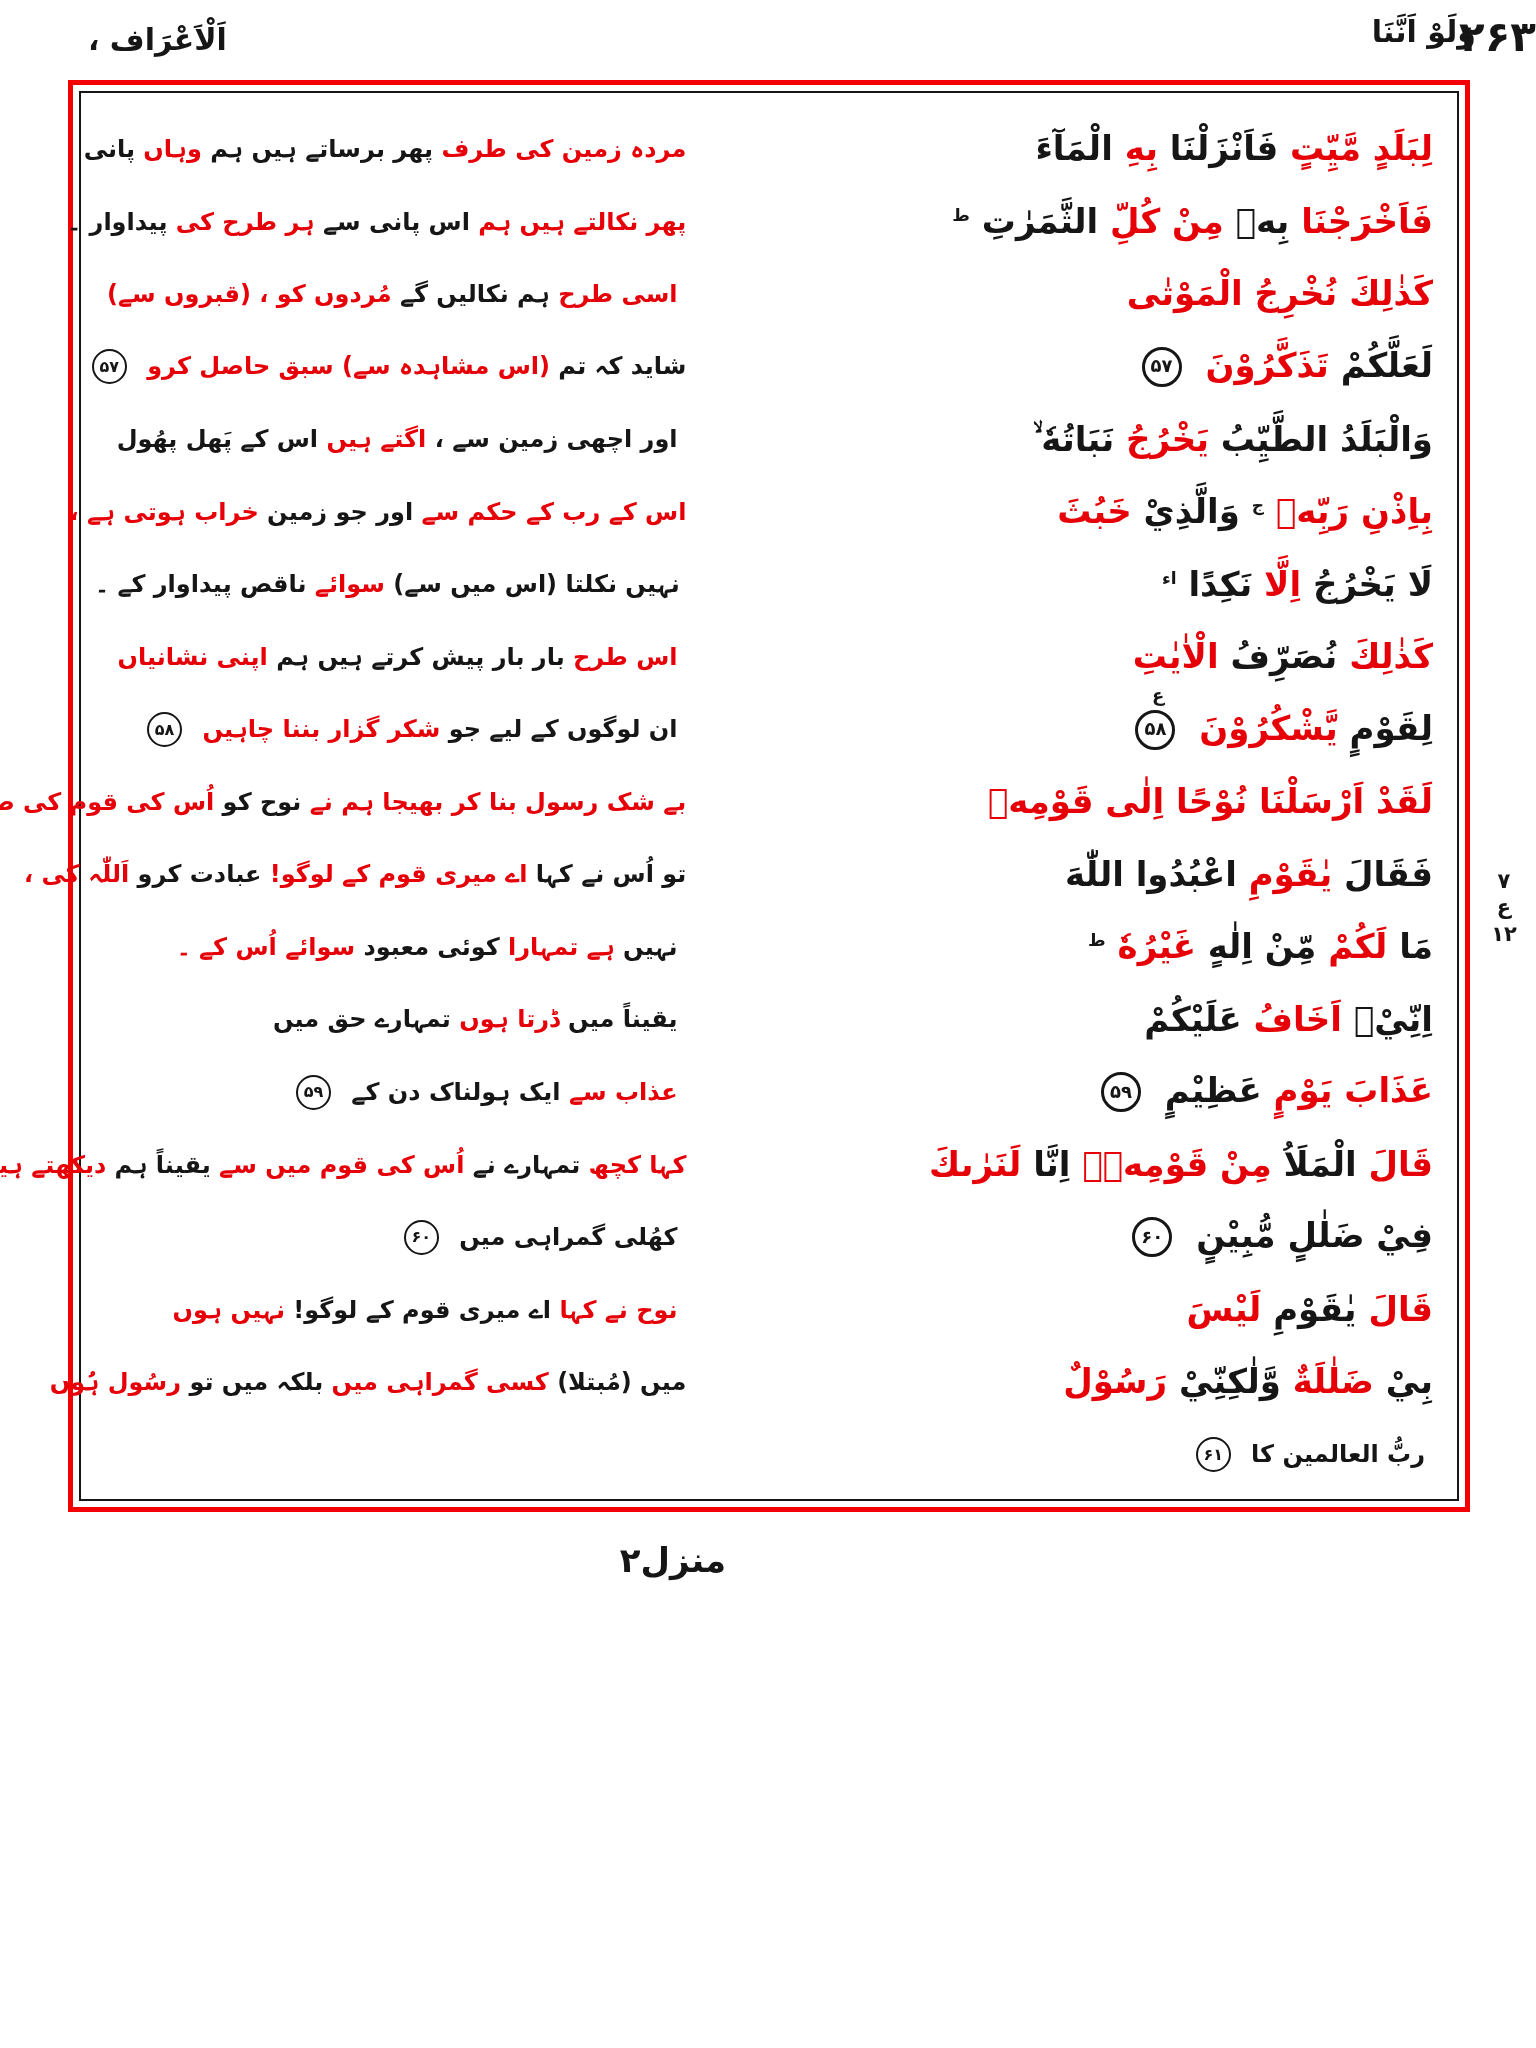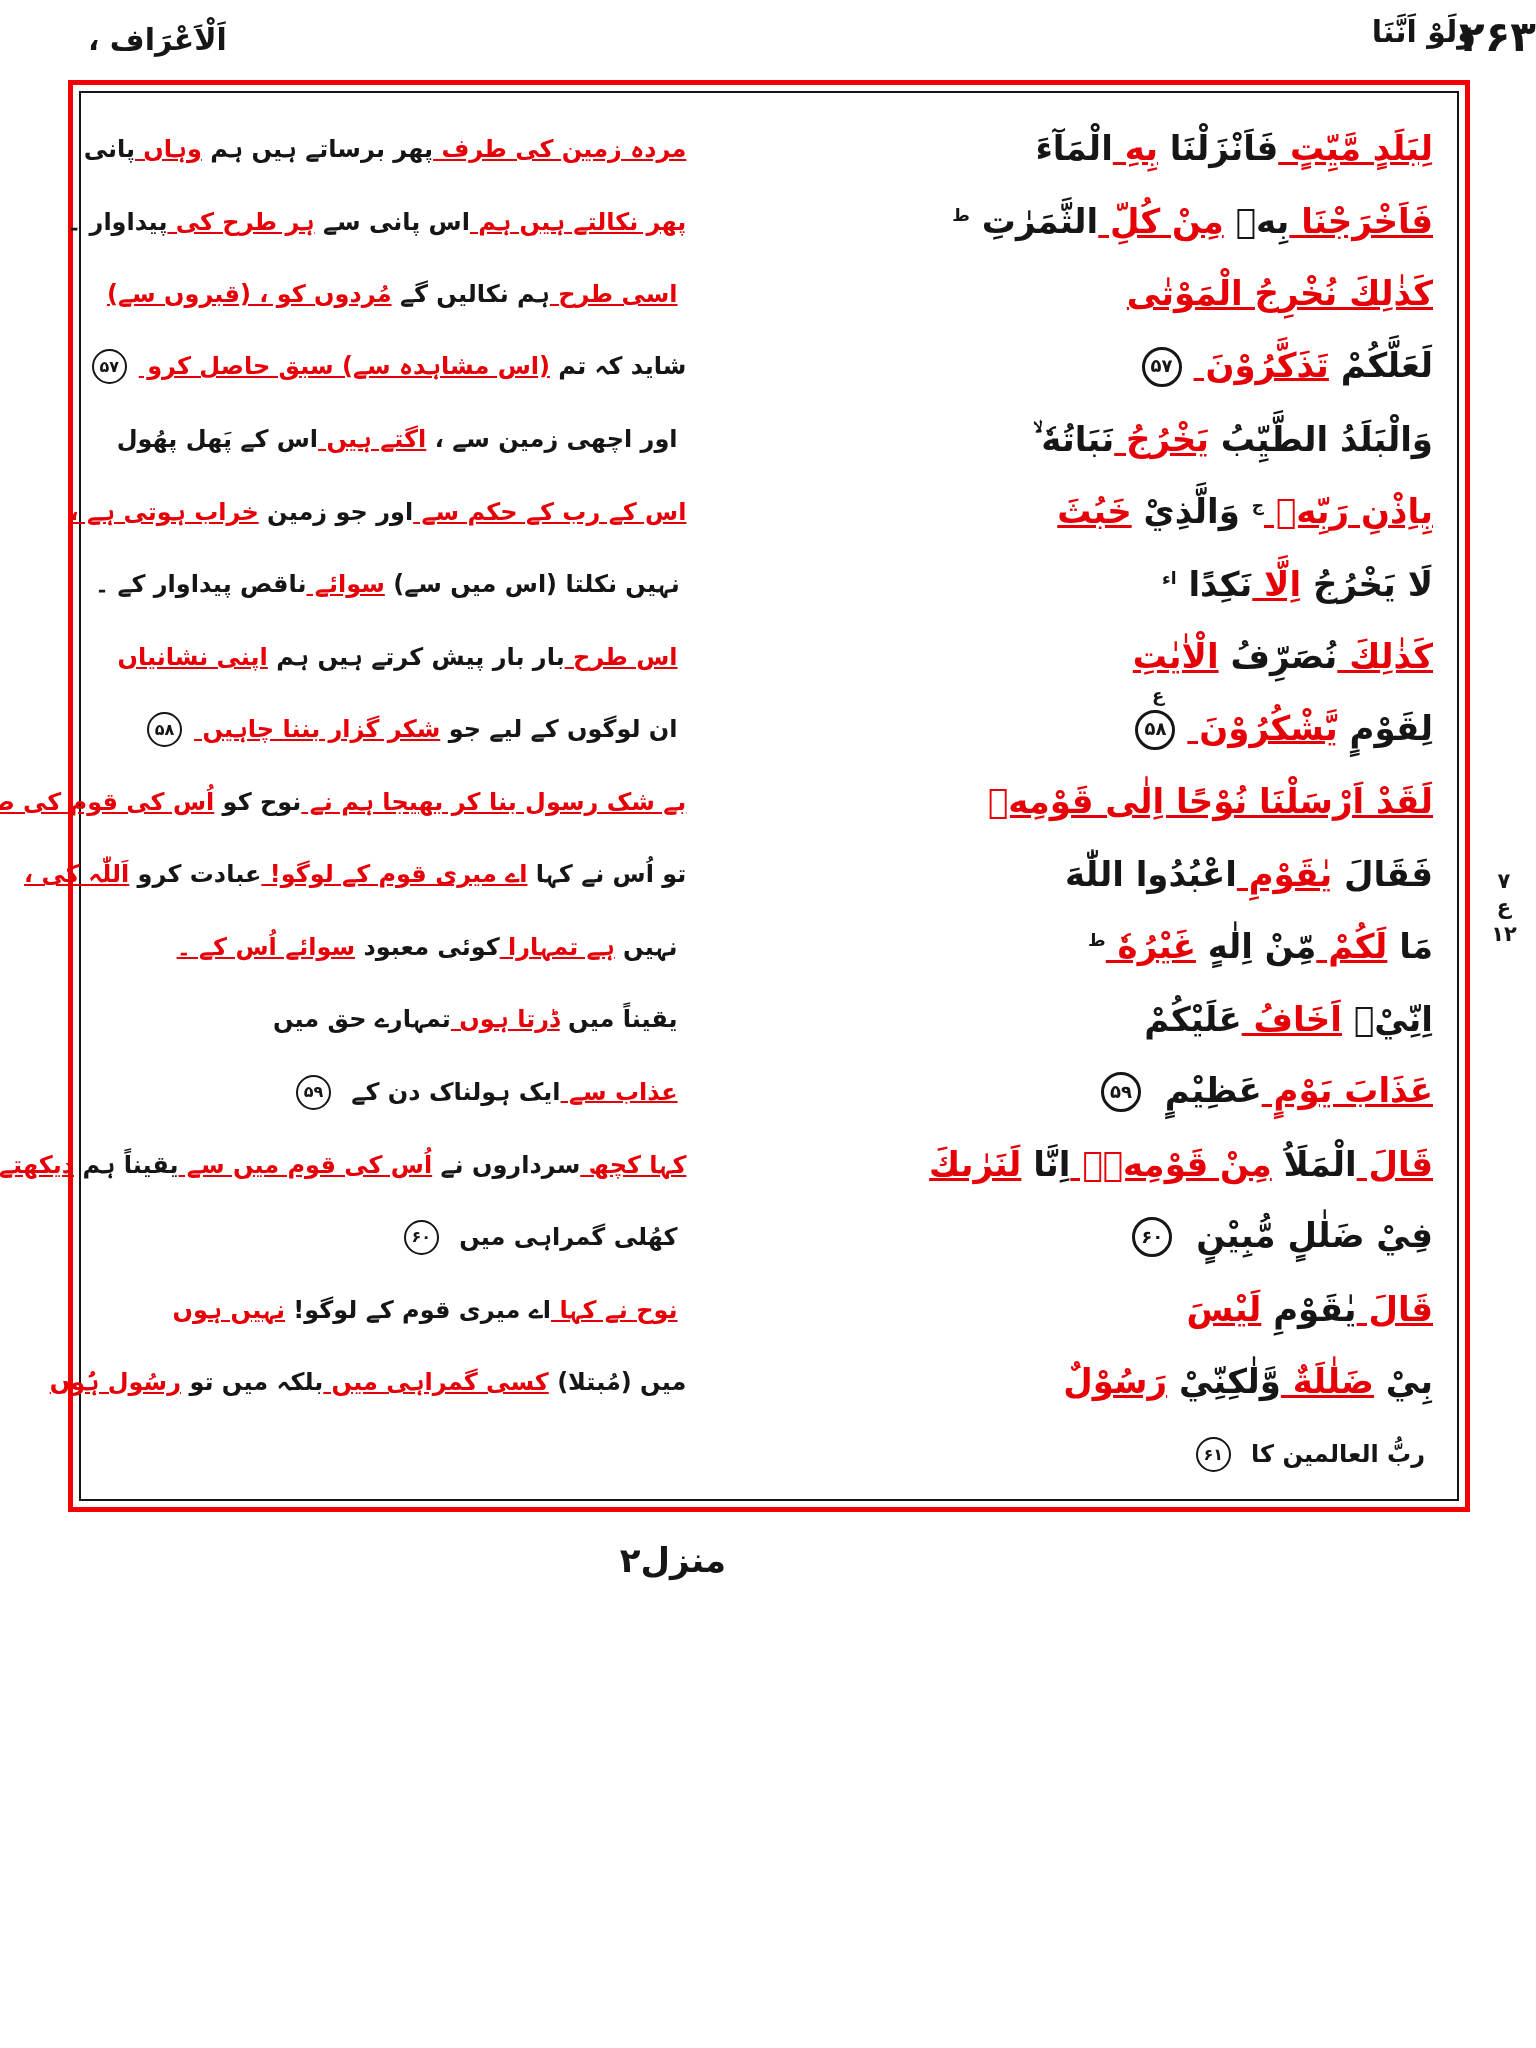--- a/index.html
+++ b/index.html
@@ -12,21 +12,21 @@
   
   .frame{position:absolute;top:80px;left:68px;right:66px;bottom:84px;border:5px solid #f40000;}
   .frame-inner{position:absolute;inset:6px;border:2.5px solid #161616;}
   
   .content{position:absolute;inset:0;padding:20px 18px 8px 14px;display:flex;flex-direction:column;direction:rtl;}
   .vrow{display:flex;flex-direction:row;height:96.5px;align-items:center;direction:rtl;}
   .arabic-line{width:56%;direction:rtl;text-align:right;font-size:34px;font-weight:700;
                white-space:nowrap;line-height:1.05;padding-right:6px;}
   .urdu-line{width:44%;direction:rtl;text-align:right;font-size:24px;font-weight:700;
              white-space:nowrap;line-height:1.1;padding-right:14px;}
-  .seg.red{color:#e60008;text-decoration:underline;}
+  .seg.red{color:#e60008;}
   .seg.blk{color:#161616;}
   .seg.waqf{font-size:0.5em;vertical-align:super;}
   .vcircle{display:inline-flex;align-items:center;justify-content:center;box-sizing:border-box;
            width:40px;height:40px;border:3px solid #161616;border-radius:50%;
            font-size:18px;font-weight:700;color:#161616;margin:0 12px;vertical-align:middle;position:relative;}
   .urdu-line .vcircle{width:35px;height:35px;font-size:16px;border-width:2.5px;}
   .ain-mark{position:absolute;top:-26px;right:8px;font-size:18px;color:#161616;}
   
   .margin-marker{position:absolute;top:868px;right:2px;width:60px;text-align:center;
                  font-size:21px;font-weight:700;color:#161616;line-height:1.25;}
@@ -98,21 +98,21 @@
           <div class="vrow">
             <div class="arabic-line"><span class="seg blk">اِنِّيْۤ </span><span class="seg red">اَخَافُ </span><span class="seg blk">عَلَيْكُمْ</span></div>
             <div class="urdu-line"><span class="seg blk">یقیناً میں </span><span class="seg red">ڈرتا ہوں </span><span class="seg blk">تمہارے حق میں</span></div>
           </div>
           <div class="vrow">
             <div class="arabic-line"><span class="seg red">عَذَابَ يَوْمٍ </span><span class="seg blk">عَظِيْمٍ </span><span class="vcircle">۵۹</span></div>
             <div class="urdu-line"><span class="seg red">عذاب سے </span><span class="seg blk">ایک ہولناک دن کے </span><span class="vcircle">۵۹</span></div>
           </div>
           <div class="vrow">
             <div class="arabic-line"><span class="seg red">قَالَ </span><span class="seg blk">الْمَلَاُ </span><span class="seg red">مِنْ قَوْمِهٖۤ </span><span class="seg blk">اِنَّا </span><span class="seg red">لَنَرٰىكَ</span></div>
-            <div class="urdu-line"><span class="seg red">کہا کچھ </span><span class="seg blk">سرداروں نے </span><span class="seg red">اُس کی قوم میں سے </span><span class="seg blk">یقیناً ہم </span><span class="seg red">دیکھتے ہیں تم کو</span></div>
+            <div class="urdu-line"><span class="seg red">کہا کچھ </span><span class="seg blk">تمہارے نے </span><span class="seg red">اُس کی قوم میں سے </span><span class="seg blk">یقیناً ہم </span><span class="seg red">دیکھتے ہیں تم کو</span></div>
           </div>
           <div class="vrow">
             <div class="arabic-line"><span class="seg blk">فِيْ ضَلٰلٍ مُّبِيْنٍ </span><span class="vcircle">۶۰</span></div>
             <div class="urdu-line"><span class="seg blk">کھُلی گمراہی میں </span><span class="vcircle">۶۰</span></div>
           </div>
           <div class="vrow">
             <div class="arabic-line"><span class="seg red">قَالَ </span><span class="seg blk">يٰقَوْمِ </span><span class="seg red">لَيْسَ</span></div>
             <div class="urdu-line"><span class="seg red">نوح نے کہا </span><span class="seg blk">اے میری قوم کے لوگو! </span><span class="seg red">نہیں ہوں</span></div>
           </div>
           <div class="vrow">

